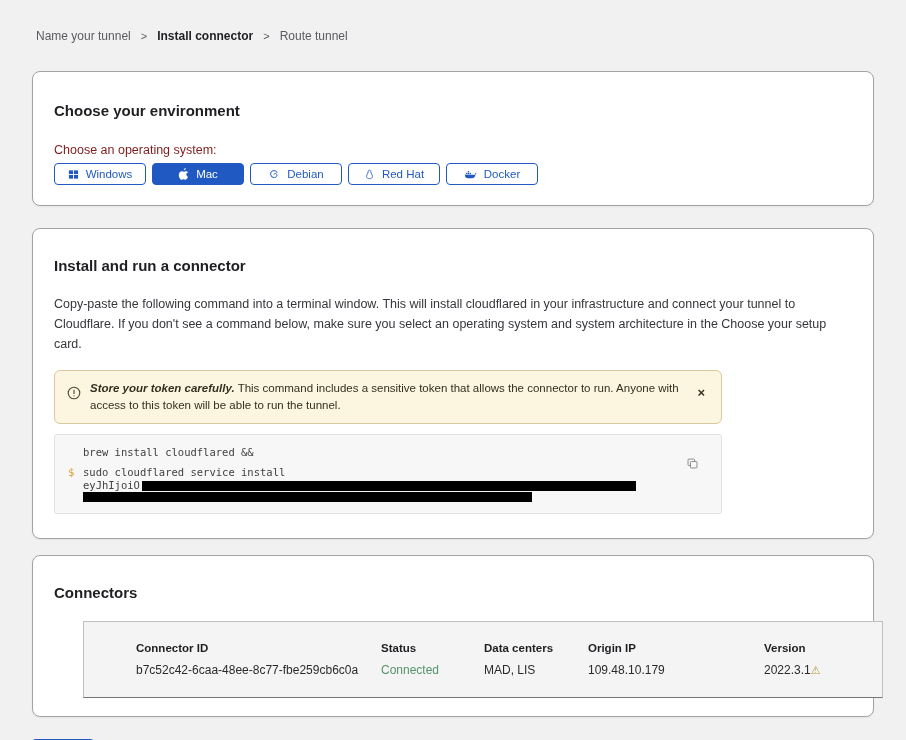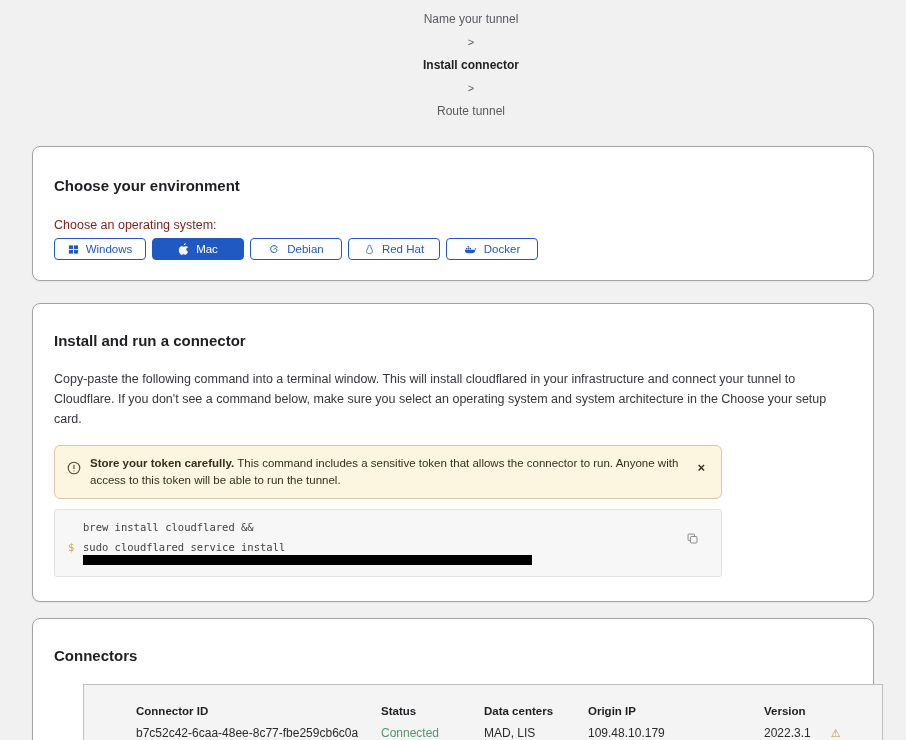--- a/index.html
+++ b/index.html
@@ -5,21 +5,21 @@
   * { margin: 0; padding: 0; box-sizing: border-box; }
   html, body { width: 906px; height: 740px; }
   body {
     background: #f1f1f2;
     font-family: "Liberation Sans", sans-serif;
     color: #1f1f23;
     overflow: hidden;
   }
 
   
-  .breadcrumb { padding: 12px 0 0 36px; font-size: 12px; color: #5a5a60; display: flex; align-items: center; gap: 10px; flex-direction: column; }
+  .breadcrumb { padding: 29px 0 0 36px; font-size: 12px; color: #5a5a60; display: flex; align-items: center; gap: 10px; }
   .breadcrumb .crumb { cursor: default; }
   .breadcrumb .crumb.active { font-weight: bold; color: #1f1f23; }
   .breadcrumb .sep { color: #5a5a60; font-size: 11px; }
 
   
   .card {
     background: #ffffff;
     margin: 0 32px;
     border-radius: 8px;
     border: 1px solid #a3a3a3;
@@ -48,21 +48,21 @@
 
   .warning-banner {
     margin-top: 16px; width: 668px;
     background: #fcf5df; border: 1px solid #d8c99f; border-radius: 6px;
     padding: 9px 12px 9px 12px;
     display: flex; align-items: flex-start; gap: 9px;
     font-size: 11.5px; line-height: 17px; color: #33301f;
   }
   .warning-banner .w-icon { flex: 0 0 auto; margin-top: 6px; }
   .warning-banner .w-text { flex: 1 1 auto; }
-  .warning-banner .w-title { font-weight: bold; }
+  .warning-banner .w-title { font-weight: bold; font-style: italic; }
   .warning-close {
     flex: 0 0 auto; background: none; border: none; font-size: 13px; font-weight: bold;
     color: #33301f; cursor: pointer; margin-top: 8px; line-height: 10px; padding: 0 4px;
     font-family: "Liberation Sans", sans-serif;
   }
 
   .code-block {
     margin-top: 10px; width: 668px; position: relative;
     background: #f7f7f7; border: 1px solid #e2e2e3; border-radius: 3px;
     padding: 11px 40px 11px 13px;
@@ -85,21 +85,21 @@
     margin-top: 20px; width: 800px;
     background: #f4f4f4;
     border: 1px solid #bfbfbf; border-bottom-color: #757575;
     padding: 20px 20px 20px 52px;
     margin-left: 29px;
   }
   .t-row { display: grid; grid-template-columns: 245px 103px 104px 176px 1fr; align-items: center; }
   .t-head { font-size: 11.5px; font-weight: bold; color: #1f1f23; }
   .t-vals { margin-top: 9px; font-size: 12px; color: #2a2a2a; }
   .status-connected { color: #55946a; }
-  .version-cell { display: flex; align-items: center; gap: 20px; }
+  .version-cell { display: flex; align-items: center; gap: 0; }
   .warn-tri { color: #b09a3e; font-size: 11px; }
 
   
   .next-btn {
     margin: 22px 0 0 32px;
     background: #2159c3; color: #ffffff; border: none; border-radius: 4px;
     padding: 8px 18px; font-size: 12.5px; font-family: "Liberation Sans", sans-serif;
     cursor: pointer;
   }
 </style>
@@ -194,20 +194,25 @@
   <div class="code-block">
     <div class="code-line">
       <span class="code-prompt"></span>
       <span>brew install cloudflared &amp;&amp;</span>
     </div>
     <div class="code-group">
       <div class="code-line">
         <span class="code-prompt">$</span>
         <span>sudo cloudflared service install</span>
       </div>
+      <div class="token-line">
+        <span class="code-prompt"></span>
+        <span>eyJhIjoiO</span>
+        <span class="redact-bar bar-1"></span>
+      </div>
       <div class="redact-bar bar-2"></div>
     </div>
     <button class="copy-btn">
       <span>
         <svg width="13" height="13" viewBox="0 0 16 16" fill="none" stroke="#8a8a8a" stroke-width="1.2">
             <rect x="5.5" y="5.5" width="8" height="8" rx="1"></rect>
             <path d="M10.5 5.5v-2a1 1 0 0 0-1-1h-6a1 1 0 0 0-1 1v6a1 1 0 0 0 1 1h2"></path>
           </svg>
       </span>
     </button>

